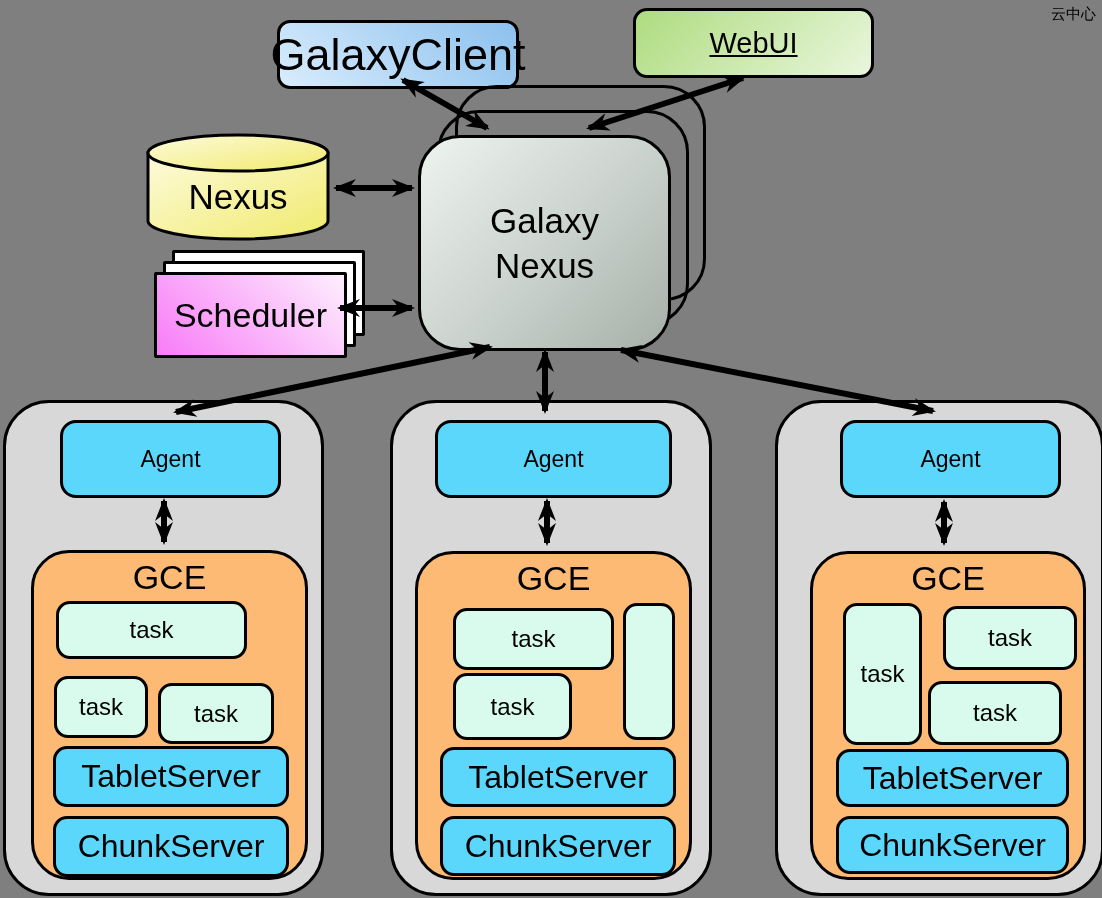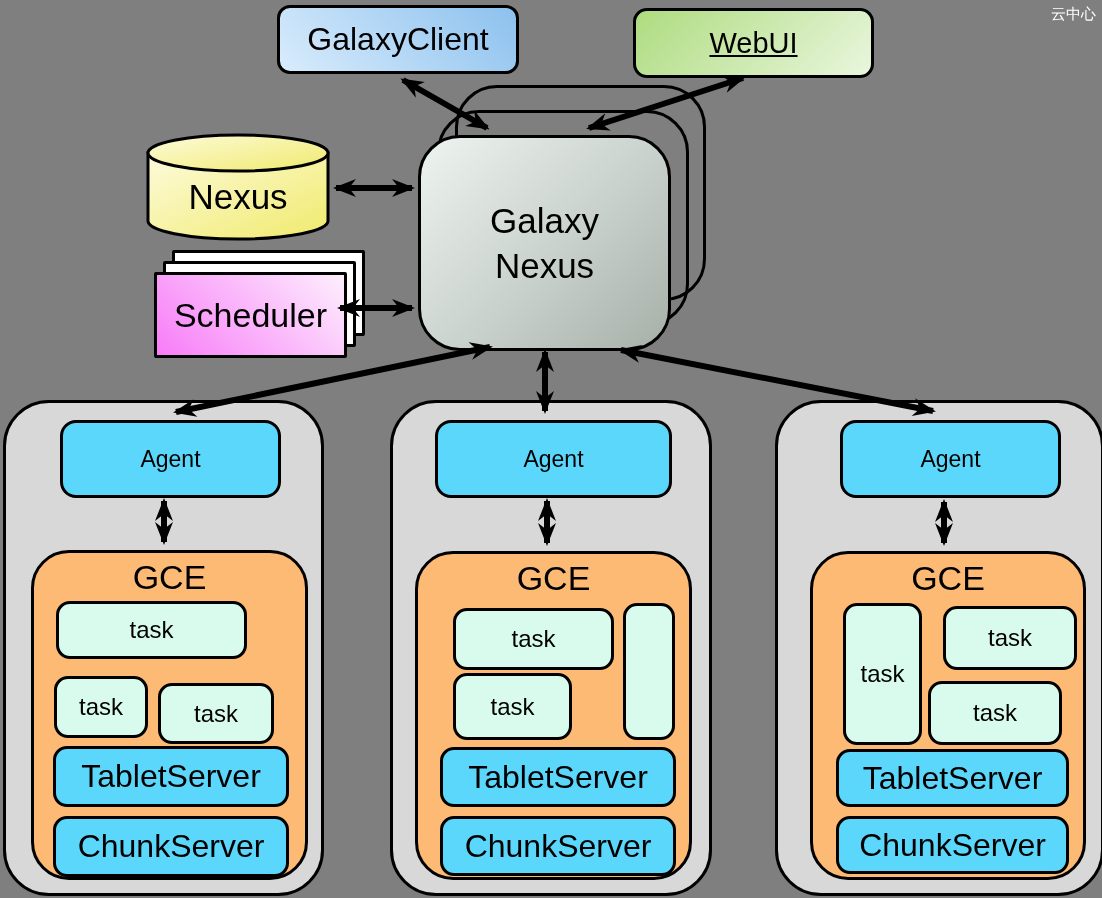--- a/index.html
+++ b/index.html
@@ -8,33 +8,33 @@
     background:#7f7f7f;
     font-family:"Liberation Sans", sans-serif;
     color:#000;
   }
   .abs{position:absolute;}
   .center{display:flex;align-items:center;justify-content:center;}
   .lbl{white-space:nowrap;}
 
   
   .client{
-    left:277px; top:5px; width:236px; height:63px;
+    left:277px; top:20px; width:236px; height:63px;
     border:3px solid #000; border-radius:13px;
     background:linear-gradient(225deg,#8cc1ee 0%,#d9ecfc 100%);
-    font-size:32px;
+    font-size:45px;
   }
   .webui{
     left:633px; top:8px; width:235px; height:64px;
     border:3px solid #000; border-radius:14px;
     background:linear-gradient(135deg,#aedc7f 0%,#e9f6dd 100%);
     font-size:29px;
     text-decoration:underline;
   }
-  .watermark{ right:6px; top:5px; font-size:15px; color:#ffffff; }
+  .watermark{ right:6px; top:5px; font-size:15px; color:#000000; }
 
   
   .sched-card{
     width:187px; height:80px; border:3px solid #000; border-radius:2px;
     background:#fff;
     margin-left:16px;
   }
   .sched-front{
     background:linear-gradient(45deg,#f87cf8 0%,#fdeffd 100%);
     font-size:34px;

